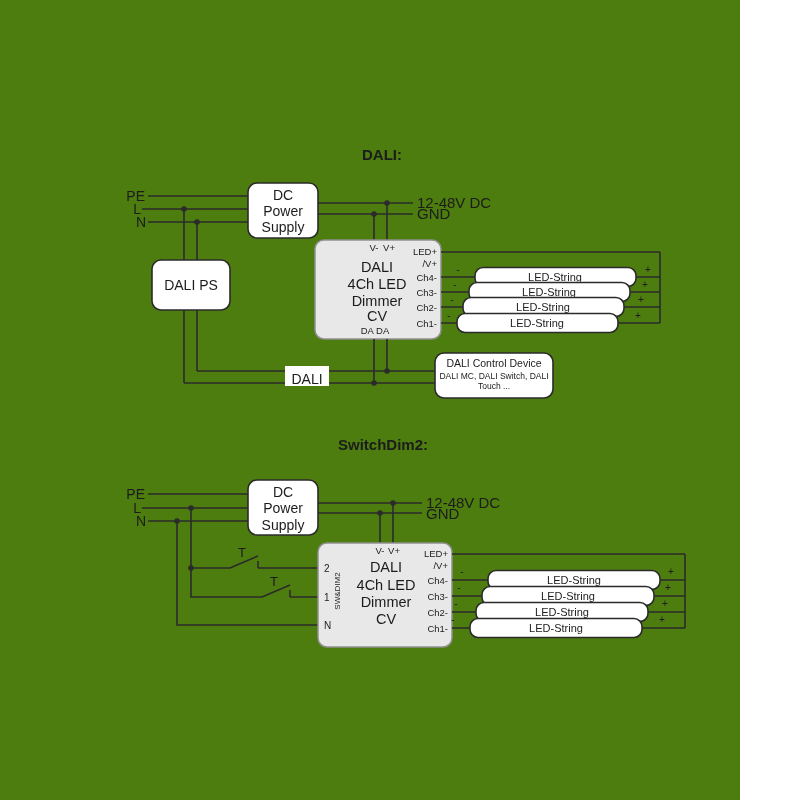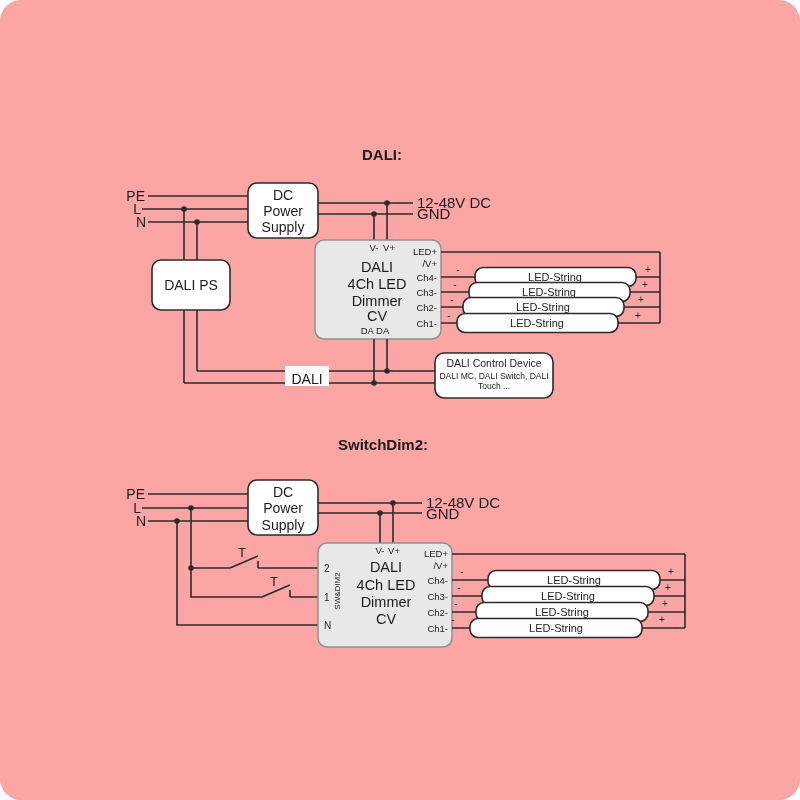--- a/index.html
+++ b/index.html
@@ -1,16 +1,16 @@
 <!DOCTYPE html>
 <html><head>
 <meta charset="utf-8">
 <style>
   html,body{margin:0;padding:0;background:#ffffff;}
-  .stage{width:800px;height:800px;background:#fca5a5;position:relative;overflow:hidden;border-radius:21px;}
+  .stage{width:740px;height:800px;background:#4d7c0f;position:relative;overflow:hidden;}
   svg{display:block;}
   .t{font-family:"Liberation Sans", sans-serif;fill:#1c1c1c;}
   .title{font-size:15px;font-weight:bold;}
   .lbl{font-size:14px;}
   .big{font-size:15px;}
   .dim{font-size:14.5px;}
   .term{font-size:9.5px;}
   .pin{font-size:10px;}
   .str{font-size:11px;}
   .cd1{font-size:10.5px;}

